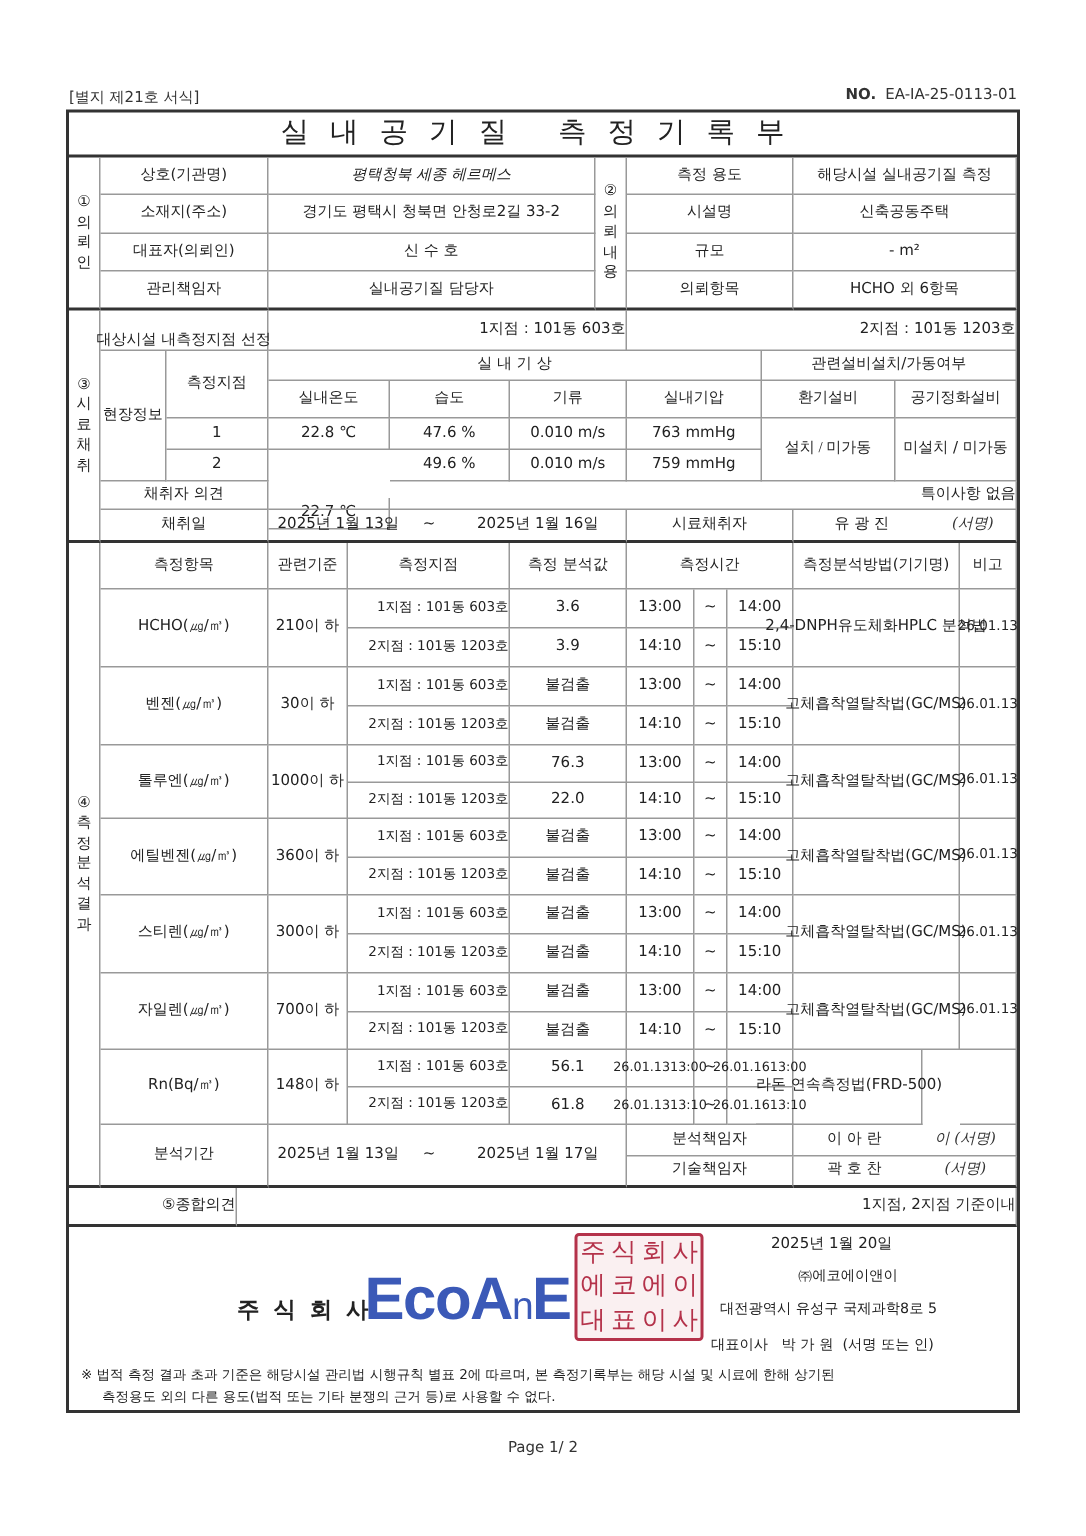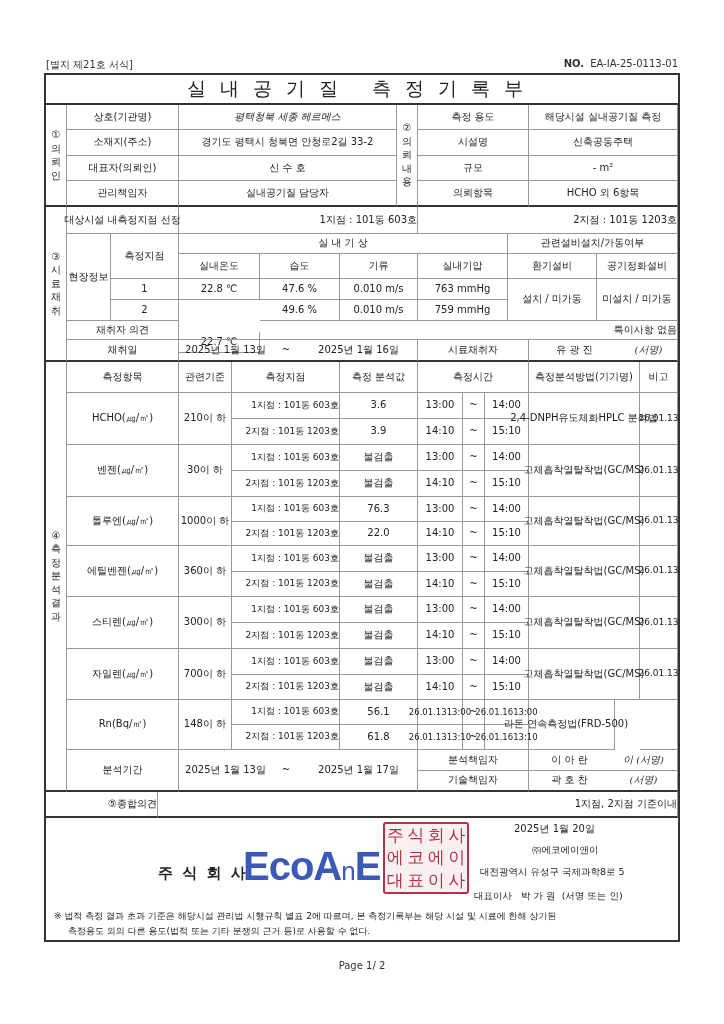--- a/index.html
+++ b/index.html
@@ -79,21 +79,21 @@
       <span>실내공기질 담당자</span>
     </div>
     <div class="cell thick-b" style="left: 418px; top: 181px; width: 111px; height: 26px;">
       <span>의뢰항목</span>
     </div>
     <div class="cell thick-b" style="left: 529px; top: 181px; width: 149px; height: 26px;">
       <span>HCHO 외 6항목</span>
     </div>
     <div class="cell vert thick-b" style="left: 397px; top: 105px; width: 21px; height: 102px;">②<br>의<br>뢰<br>내<br>용</div>
     <div class="cell vert thick-b" style="left: 46px; top: 207px; width: 21px; height: 155px;">③<br>시<br>료<br>채<br>취</div>
-    <div class="cell " style="left: 67px; top: 207px; width: 112px; height: 27px;">
+    <div class="cell " style="left: 67px; top: 207px; width: 112px; height: 27px; align-items: flex-end;">
       <span>대상시설 내</span>
       <br>
       <span>측정지점 선정</span>
     </div>
     <div class="cell l" style="left: 179px; top: 207px; width: 239px; height: 27px;">
       <span>1지점 :   101동 603호</span>
     </div>
     <div class="cell l" style="left: 418px; top: 207px; width: 260px; height: 27px;">
       <span>2지점 :  101동 1203호</span>
     </div>
@@ -152,21 +152,21 @@
     </div>
     <div class="cell " style="left: 260px; top: 300px; width: 80px; height: 21px;">
       <span>49.6 %</span>
     </div>
     <div class="cell " style="left: 340px; top: 300px; width: 78px; height: 21px;">
       <span>0.010 m/s</span>
     </div>
     <div class="cell " style="left: 418px; top: 300px; width: 90px; height: 21px;">
       <span>759 mmHg</span>
     </div>
-    <div class="cell " style="left: 508px; top: 279px; width: 89px; height: 42px;">
+    <div class="cell " style="left: 508px; top: 279px; width: 89px; height: 42px; font-family: Liberation Serif, serif;">
       <span>설치 / 미가동</span>
     </div>
     <div class="cell " style="left: 597px; top: 279px; width: 81px; height: 42px;">
       <span>미설치 / 미가동</span>
     </div>
     <div class="cell " style="left: 67px; top: 321px; width: 112px; height: 19px;">
       <span>채취자 의견</span>
     </div>
     <div class="cell l" style="left: 179px; top: 321px; width: 499px; height: 19px;">
       <span>특이사항 없음</span>

